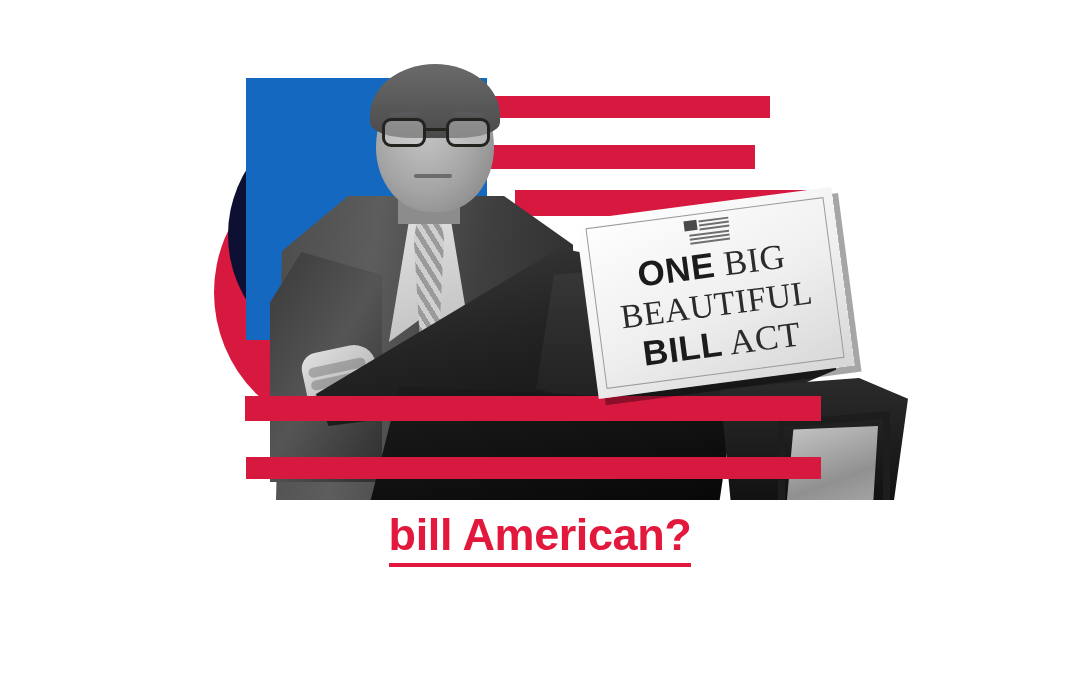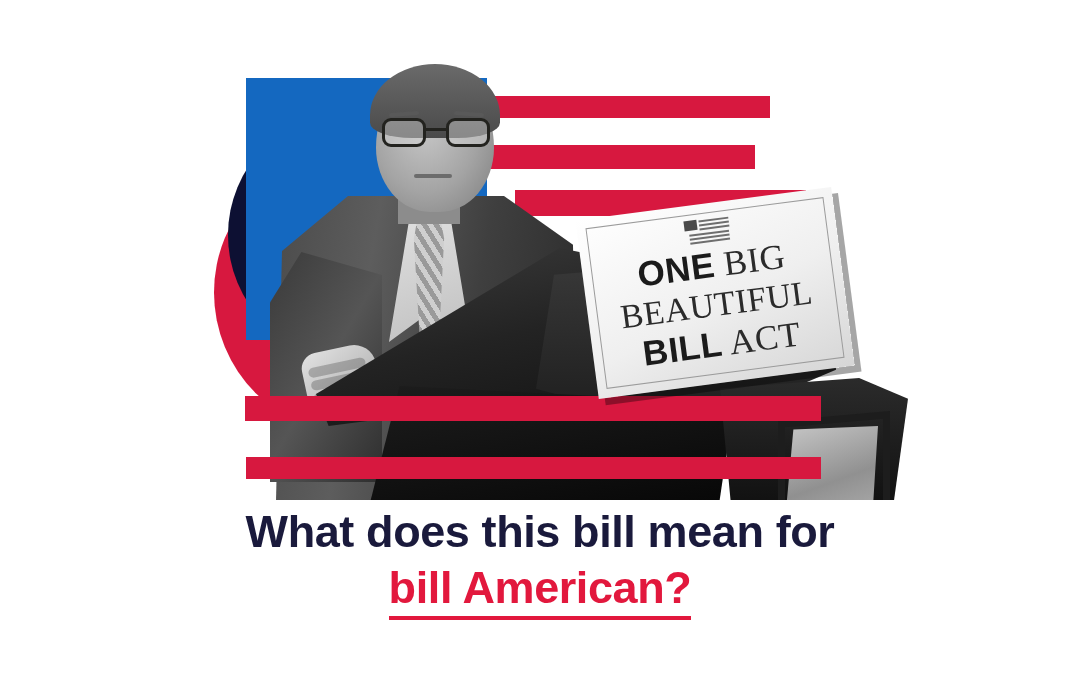--- a/index.html
+++ b/index.html
@@ -451,17 +451,16 @@
       <div class="sign-text">
         <span class="sign-line sl1"><span class="bold">ONE</span> <span>BIG</span></span>
         <span class="sign-line sl2">BEAUTIFUL</span>
         <span class="sign-line sl3"><span class="bold">BILL</span> <span>ACT</span></span>
       </div>
     </div>
 
   </div>
 
   <div class="headline">
-    <span class="l1">What does this bill mean for</span>
     <span class="l2"><span class="accent">bill American?</span></span>
   </div>
 
 </div>
 
 </body></html>

